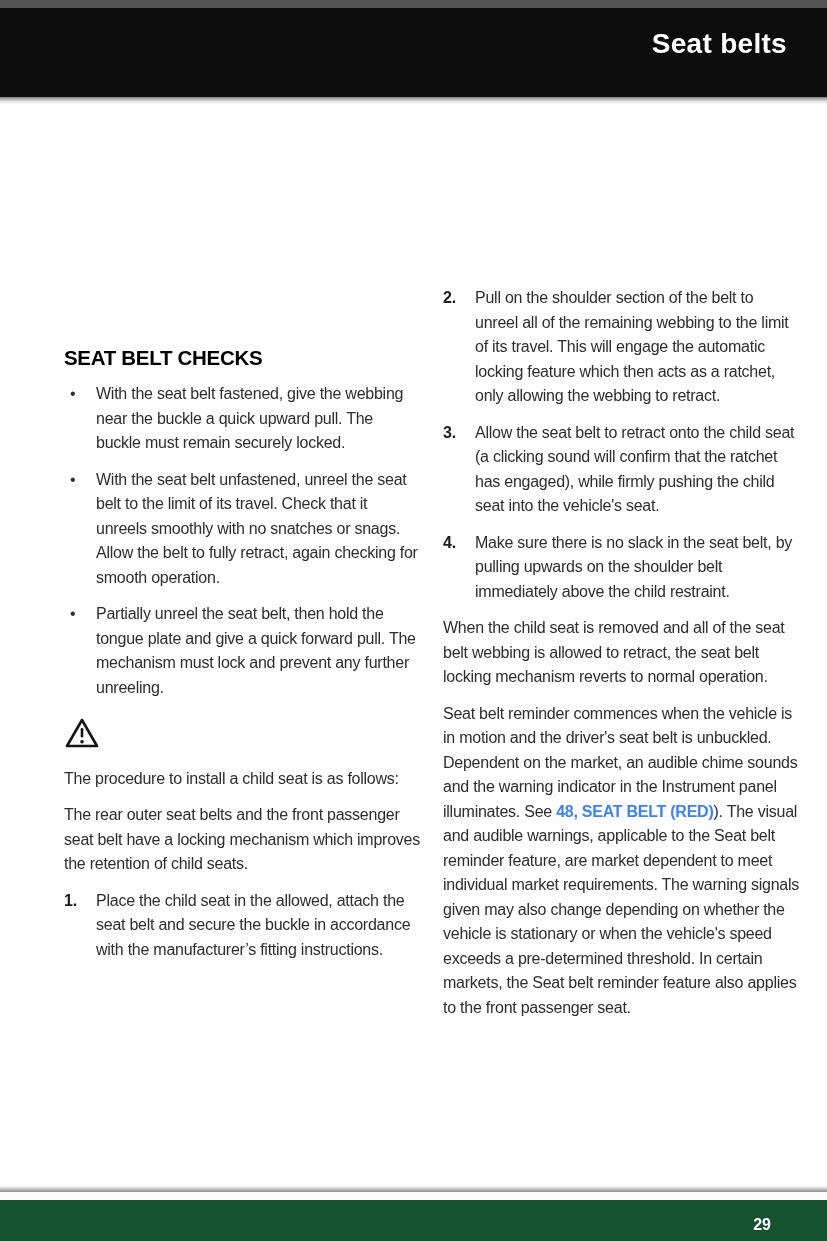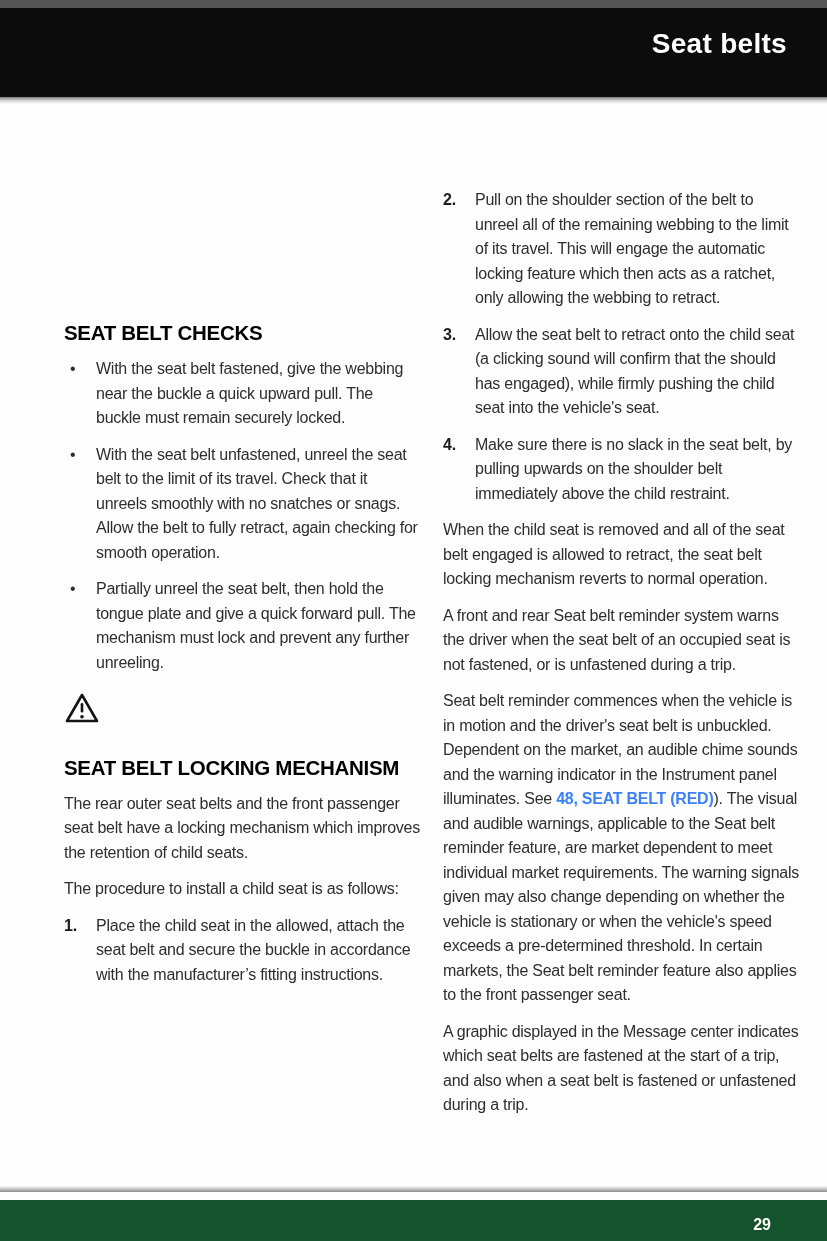--- a/index.html
+++ b/index.html
@@ -165,55 +165,52 @@
       <div class="warning">
         <span class="warning-icon-wrap">
           <svg width="36" height="32" viewBox="0 0 36 32" fill="none" xmlns="http://www.w3.org/2000/svg">
             <path d="M18 3 L33 29 L3 29 Z" stroke="#141414" stroke-width="2.6" stroke-linejoin="round" fill="none"></path>
             <rect x="16.7" y="11" width="2.6" height="9.5" rx="1.2" fill="#141414"></rect>
             <circle cx="18" cy="24.7" r="1.8" fill="#141414"></circle>
           </svg>
         </span>
       </div>
 
-      <h2>SEAT BELT LOCKING MECHANISM</h2>
-
+
+      <p>The procedure to install a child seat is as follows:</p>
       <p>The rear outer seat belts and the front passenger seat belt have a locking mechanism which improves the retention of child seats.</p>
-      <p>The procedure to install a child seat is as follows:</p>
 
       <div class="step">
         <span class="step-num">1.</span>
         <span>Place the child seat in the allowed, attach the seat belt and secure the buckle in accordance with the manufacturer’s fitting instructions.</span>
       </div>
 
     </div>
 
     <div class="col">
 
       <div class="step">
         <span class="step-num">2.</span>
         <span>Pull on the shoulder section of the belt to unreel all of the remaining webbing to the limit of its travel. This will engage the automatic locking feature which then acts as a ratchet, only allowing the webbing to retract.</span>
       </div>
       <div class="step">
         <span class="step-num">3.</span>
-        <span>Allow the seat belt to retract onto the child seat (a clicking sound will confirm that the should has engaged), while firmly pushing the child seat into the vehicle's seat.</span>
+        <span>Allow the seat belt to retract onto the child seat (a clicking sound will confirm that the ratchet has engaged), while firmly pushing the child seat into the vehicle's seat.</span>
       </div>
       <div class="step">
         <span class="step-num">4.</span>
         <span>Make sure there is no slack in the seat belt, by pulling upwards on the shoulder belt immediately above the child restraint.</span>
       </div>
 
-      <p>When the child seat is removed and all of the seat belt engaged is allowed to retract, the seat belt locking mechanism reverts to normal operation.</p>
-
-
-      <p>A front and rear Seat belt reminder system warns the driver when the seat belt of an occupied seat is not fastened, or is unfastened during a trip.</p>
+      <p>When the child seat is removed and all of the seat belt webbing is allowed to retract, the seat belt locking mechanism reverts to normal operation.</p>
+
+
 
       <p><span>Seat belt reminder commences when the vehicle is in motion and the driver's seat belt is unbuckled. Dependent on the market, an audible chime sounds and the warning indicator in the Instrument panel illuminates. See </span><span class="bold-inline">48, SEAT BELT (RED)</span><span>). The visual and audible warnings, applicable to the Seat belt reminder feature, are market dependent to meet individual market requirements. The warning signals given may also change depending on whether the vehicle is stationary or when the vehicle's speed exceeds a pre-determined threshold. In certain markets, the Seat belt reminder feature also applies to the front passenger seat.</span></p>
 
-      <p>A graphic displayed in the Message center indicates which seat belts are fastened at the start of a trip, and also when a seat belt is fastened or unfastened during a trip.</p>
 
     </div>
   </div>
 
   <div class="footer-shadow"></div>
   <div class="footer">
     <span class="page-number">29</span>
   </div>
 
 </div>

